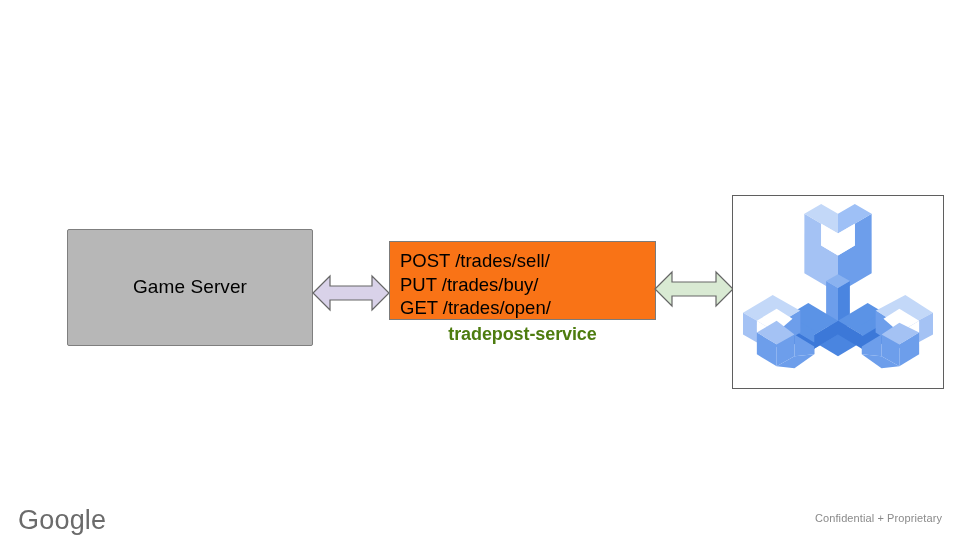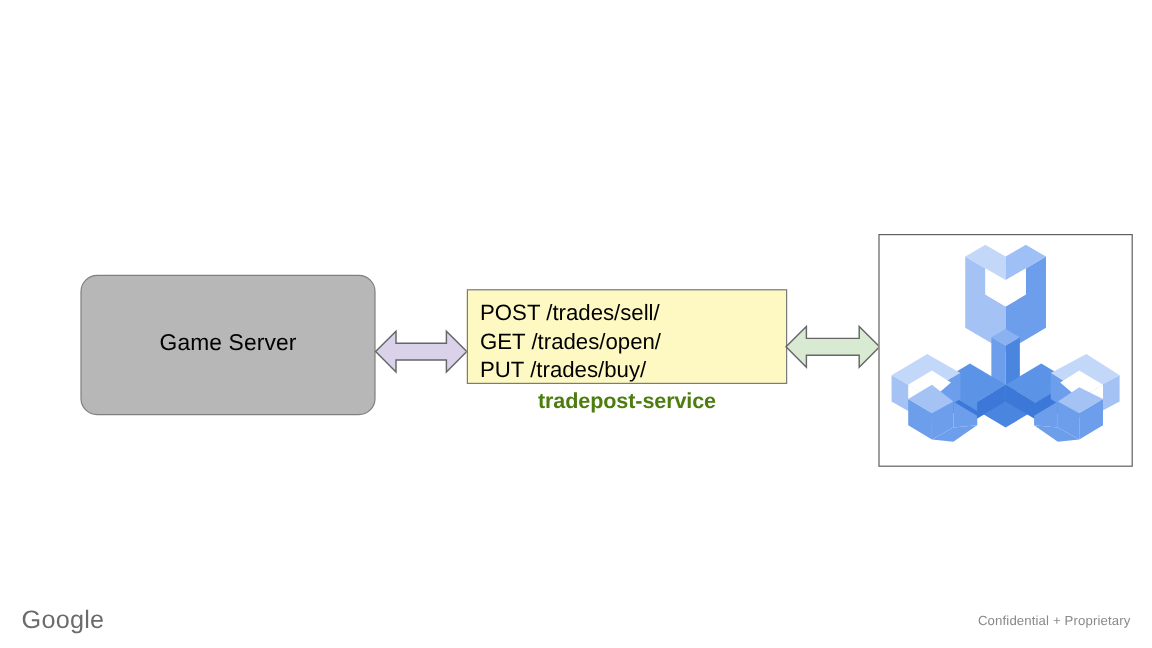--- a/index.html
+++ b/index.html
@@ -26,21 +26,21 @@
   
   .game-server-box {
     position: absolute;
     left: 67px;
     top: 229px;
     width: 246px;
     height: 117px;
     box-sizing: border-box;
     background: #b7b7b7;
     border: 1.4px solid #7f7f7f;
-    border-radius: 14px;
+    border-radius: 2px;
     display: flex;
     align-items: center;
     justify-content: center;
   }
   .game-server-label {
     font-size: 19px;
     color: #000000;
     letter-spacing: 0.1px;
     line-height: 1.2;
     text-align: center;
@@ -69,21 +69,21 @@
   }
 
   
   .service-box {
     position: absolute;
     left: 389px;
     top: 241px;
     width: 267px;
     height: 79px;
     box-sizing: border-box;
-    background: #fef9c3;
+    background: #f97316;
     border: 1.3px solid #7b7b7b;
     padding: 7px 0 0 10px;
   }
   .service-line {
     font-size: 18.5px;
     color: #000000;
     line-height: 23.5px;
     white-space: nowrap;
   }
   .service-caption {
@@ -113,21 +113,21 @@
     display: block;
     width: 100%;
     height: 100%;
   }
 
   
   .footer-logo {
     position: absolute;
     left: 18px;
     top: 505px;
-    font-size: 21px;
+    font-size: 27px;
     color: #6b6b6b;
     letter-spacing: 0.2px;
   }
   .footer-note {
     position: absolute;
     right: 18px;
     top: 512px;
     font-size: 11px;
     color: #8a8a8a;
     letter-spacing: 0.1px;
@@ -143,22 +143,22 @@
   </div>
 
   <div class="arrow arrow-left-wrap">
     <svg viewBox="0 0 76 50" width="76" height="50" aria-hidden="true">
       <polygon points="0,25 17,8 17,18 59,18 59,8 76,25 59,42 59,32 17,32 17,42" fill="#d9d2e9" stroke="#666666" stroke-width="1.2" stroke-linejoin="miter"></polygon>
     </svg>
   </div>
 
   <div class="service-box">
     <div class="service-line">POST /trades/sell/</div>
+    <div class="service-line">PUT /trades/buy/</div>
     <div class="service-line">GET /trades/open/</div>
-    <div class="service-line">PUT /trades/buy/</div>
   </div>
   <div class="service-caption">tradepost-service</div>
 
   <div class="arrow arrow-right-wrap">
     <svg viewBox="0 0 78 50" width="78" height="50" aria-hidden="true">
       <polygon points="0,25 17,8 17,18 61,18 61,8 78,25 61,42 61,32 17,32 17,42" fill="#d9ead3" stroke="#666666" stroke-width="1.2" stroke-linejoin="miter"></polygon>
     </svg>
   </div>
 
   <div class="icon-box">

